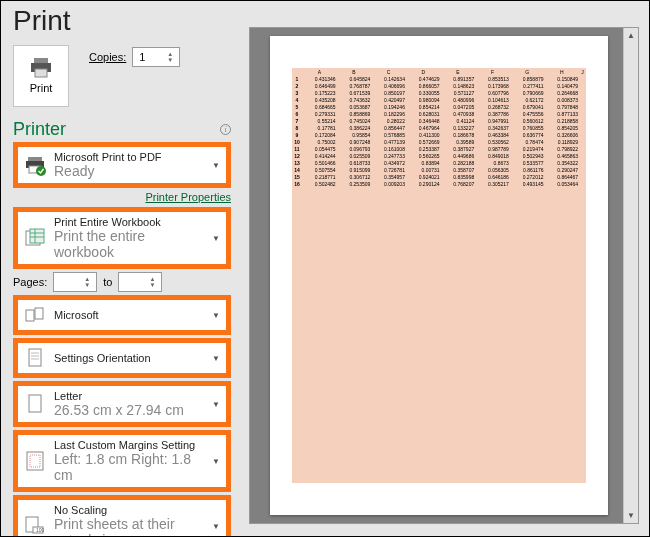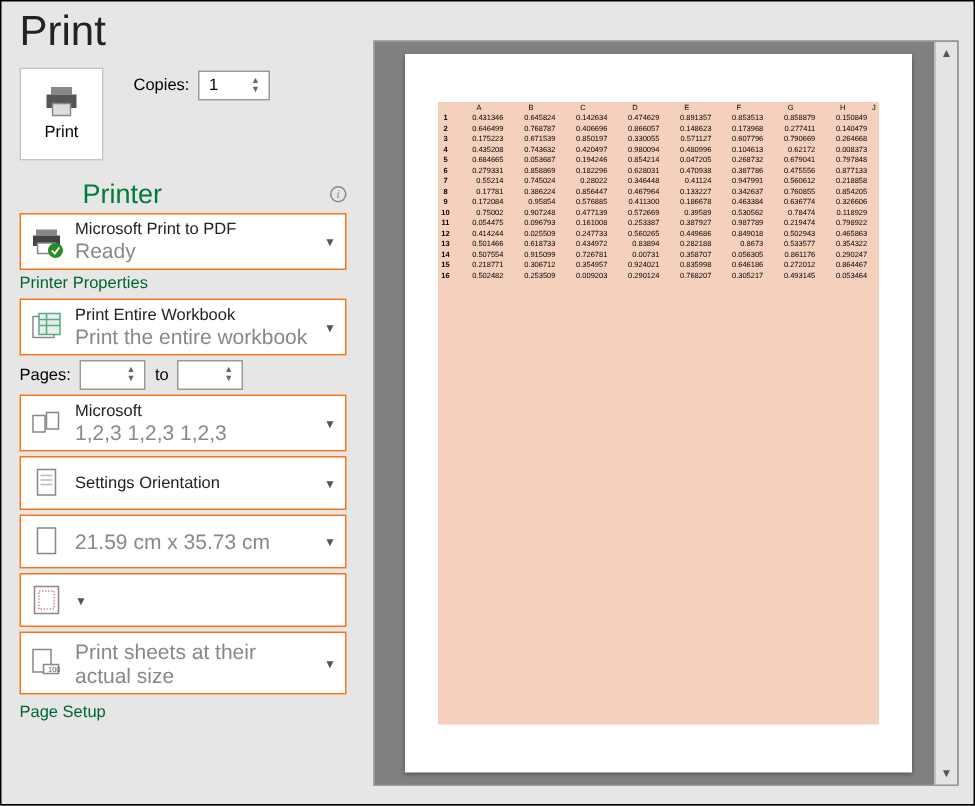--- a/index.html
+++ b/index.html
@@ -4,33 +4,33 @@
   <style>
     * { box-sizing: border-box; margin: 0; padding: 0; font-family: "Segoe UI", Arial, sans-serif; }
     body { width: 650px; height: 537px; background: #e6e6e6; border: 1px solid #000; overflow: hidden; position: relative; }
     .title { font-size: 28px; font-weight: 300; color: #222; padding: 4px 12px 8px; }
     .left { position: absolute; left: 12px; top: 44px; width: 218px; }
     .print-row { display: flex; gap: 20px; align-items: flex-start; }
     .print-btn { width: 56px; height: 62px; background: #fff; border: 1px solid #c4c4c4; display: flex; flex-direction: column; align-items: center; justify-content: center; gap: 4px; cursor: pointer; }
     .print-btn .icon { width: 24px; height: 20px; }
     .print-btn .label { font-size: 11px; }
     .copies-row { display: flex; align-items: center; gap: 6px; margin-top: 2px; }
-    .copies-row label { font-size: 11px; }
+    .copies-row label { font-size: 11px; text-decoration: underline; }
     .spinner { width: 48px; height: 20px; background: #fff; border: 1px solid #999; display: flex; align-items: center; padding: 0 6px; font-size: 11px; position: relative; }
     .spinner .arrows { position: absolute; right: 2px; top: 0; bottom: 0; width: 10px; display: flex; flex-direction: column; justify-content: center; gap: 1px; }
     .arrows span { font-size: 6px; line-height: 5px; color: #666; }
-    .section-title { font-size: 18px; font-weight: 300; color: #007a3f; margin-top: 12px; margin-bottom: 2px; display: flex; align-items: center; justify-content: space-between; margin-left: 42px; }
+    .section-title { font-size: 18px; font-weight: 300; color: #007a3f; margin-top: 12px; margin-bottom: 2px; display: flex; align-items: center; justify-content: space-between; }
     .info-circle { width: 11px; height: 11px; border: 1px solid #888; border-radius: 50%; display: inline-flex; align-items: center; justify-content: center; font-size: 8px; color: #888; font-style: italic; font-family: serif; }
-    .dropdown { width: 100%; background: #fff; border: 1px solid #f97316; display: flex; align-items: center; padding: 4px 6px; gap: 8px; cursor: pointer; position: relative; min-height: 36px; }
+    .dropdown { width: 100%; background: #fff; border: 5px solid #f97316; display: flex; align-items: center; padding: 4px 6px; gap: 8px; cursor: pointer; position: relative; min-height: 36px; }
     .dropdown .icon-box { width: 22px; height: 22px; flex-shrink: 0; display: flex; align-items: center; justify-content: center; }
     .dropdown .text-box { flex: 1; display: flex; flex-direction: column; justify-content: center; }
     .dropdown .main { font-size: 11px; color: #222; }
     .dropdown .sub { font-size: 14px; color: #888; }
     .dropdown .caret { font-size: 8px; color: #555; }
-    .link-row { text-align: left; font-size: 11px; color: #006633; margin-top: 3px; cursor: pointer; }
+    .link-row { text-align: right; font-size: 11px; color: #006633; text-decoration: underline; margin-top: 3px; cursor: pointer; }
     .settings-stack { display: flex; flex-direction: column; gap: 3px; margin-top: 4px; }
     .pages-row { display: flex; align-items: center; gap: 6px; font-size: 11px; }
     .pages-row .spinner { width: 44px; }
     .preview-area { position: absolute; left: 248px; top: 26px; right: 10px; bottom: 12px; background: #808080; border: 1px solid #999; }
     .vscroll { position: absolute; right: 0; top: 0; bottom: 0; width: 15px; background: #e4e4e4; border-left: 1px solid #c4c4c4; display: flex; flex-direction: column; justify-content: space-between; align-items: center; }
     .vscroll .btn { width: 100%; height: 15px; display: flex; align-items: center; justify-content: center; font-size: 8px; color: #555; cursor: pointer; }
     .page { position: absolute; left: 20px; top: 8px; right: 30px; bottom: 8px; background: #fff; box-shadow: 0 1px 3px rgba(0,0,0,0.4); }
     .page-inner { position: absolute; left: 22px; top: 32px; right: 22px; bottom: 32px; background: #f4d0bd; }
     .tbl { width: 100%; font-size: 5px; border-collapse: collapse; color: #000; }
     .tbl td, .tbl th { padding: 0.5px 1px; text-align: right; font-weight: normal; }
@@ -129,21 +129,20 @@
 
     <div class="dropdown">
       <div class="icon-box">
           <svg width="20" height="18">
             <rect x="1" y="4" width="8" height="11" fill="#fff" stroke="#888"></rect>
             <rect x="10" y="2" width="8" height="11" fill="#fff" stroke="#888"></rect>
           </svg>
         </div>
       <div class="text-box">
         <div class="main">Microsoft</div>
-        <div class="sub">1,2,3    1,2,3    1,2,3</div>
       </div>
       <div class="caret">▼</div>
     </div>
 
     <div class="dropdown">
       <div class="icon-box">
           <svg width="16" height="20">
             <rect x="2" y="1" width="12" height="17" fill="#fff" stroke="#888"></rect>
             <line x1="4" y1="5" x2="12" y2="5" stroke="#bbb"></line>
             <line x1="4" y1="8" x2="12" y2="8" stroke="#bbb"></line>
@@ -156,44 +155,50 @@
       <div class="caret">▼</div>
     </div>
 
     <div class="dropdown">
       <div class="icon-box">
           <svg width="16" height="20">
             <rect x="2" y="1" width="12" height="17" fill="#fff" stroke="#888"></rect>
           </svg>
         </div>
       <div class="text-box">
-        <div class="sub">21.59 cm x 35.73 cm</div>
+        <div class="main">Letter</div>
+        <div class="sub">26.53 cm x 27.94 cm</div>
       </div>
       <div class="caret">▼</div>
     </div>
 
     <div class="dropdown">
       <div class="icon-box">
           <svg width="18" height="20">
             <rect x="1" y="1" width="16" height="18" fill="#fff" stroke="#888"></rect>
             <rect x="4" y="4" width="10" height="12" fill="none" stroke="#d88" stroke-dasharray="1 1"></rect>
           </svg>
         </div>
+      <div class="text-box">
+        <div class="main">Last Custom Margins Setting</div>
+        <div class="sub">Left:  1.8 cm    Right:  1.8 cm</div>
+      </div>
       <div class="caret">▼</div>
     </div>
 
     <div class="dropdown">
       <div class="icon-box">
           <svg width="20" height="20">
             <rect x="1" y="1" width="12" height="15" fill="#fff" stroke="#888"></rect>
             <rect x="8" y="11" width="10" height="6" fill="#fff" stroke="#888"></rect>
             <text x="11" y="16" font-size="5" fill="#666">100</text>
           </svg>
         </div>
       <div class="text-box">
+        <div class="main">No Scaling</div>
         <div class="sub">Print sheets at their actual size</div>
       </div>
       <div class="caret">▼</div>
     </div>
 
     <div class="link-row">Page Setup</div>
   </div>
 </div>
 
 <div class="preview-area">

